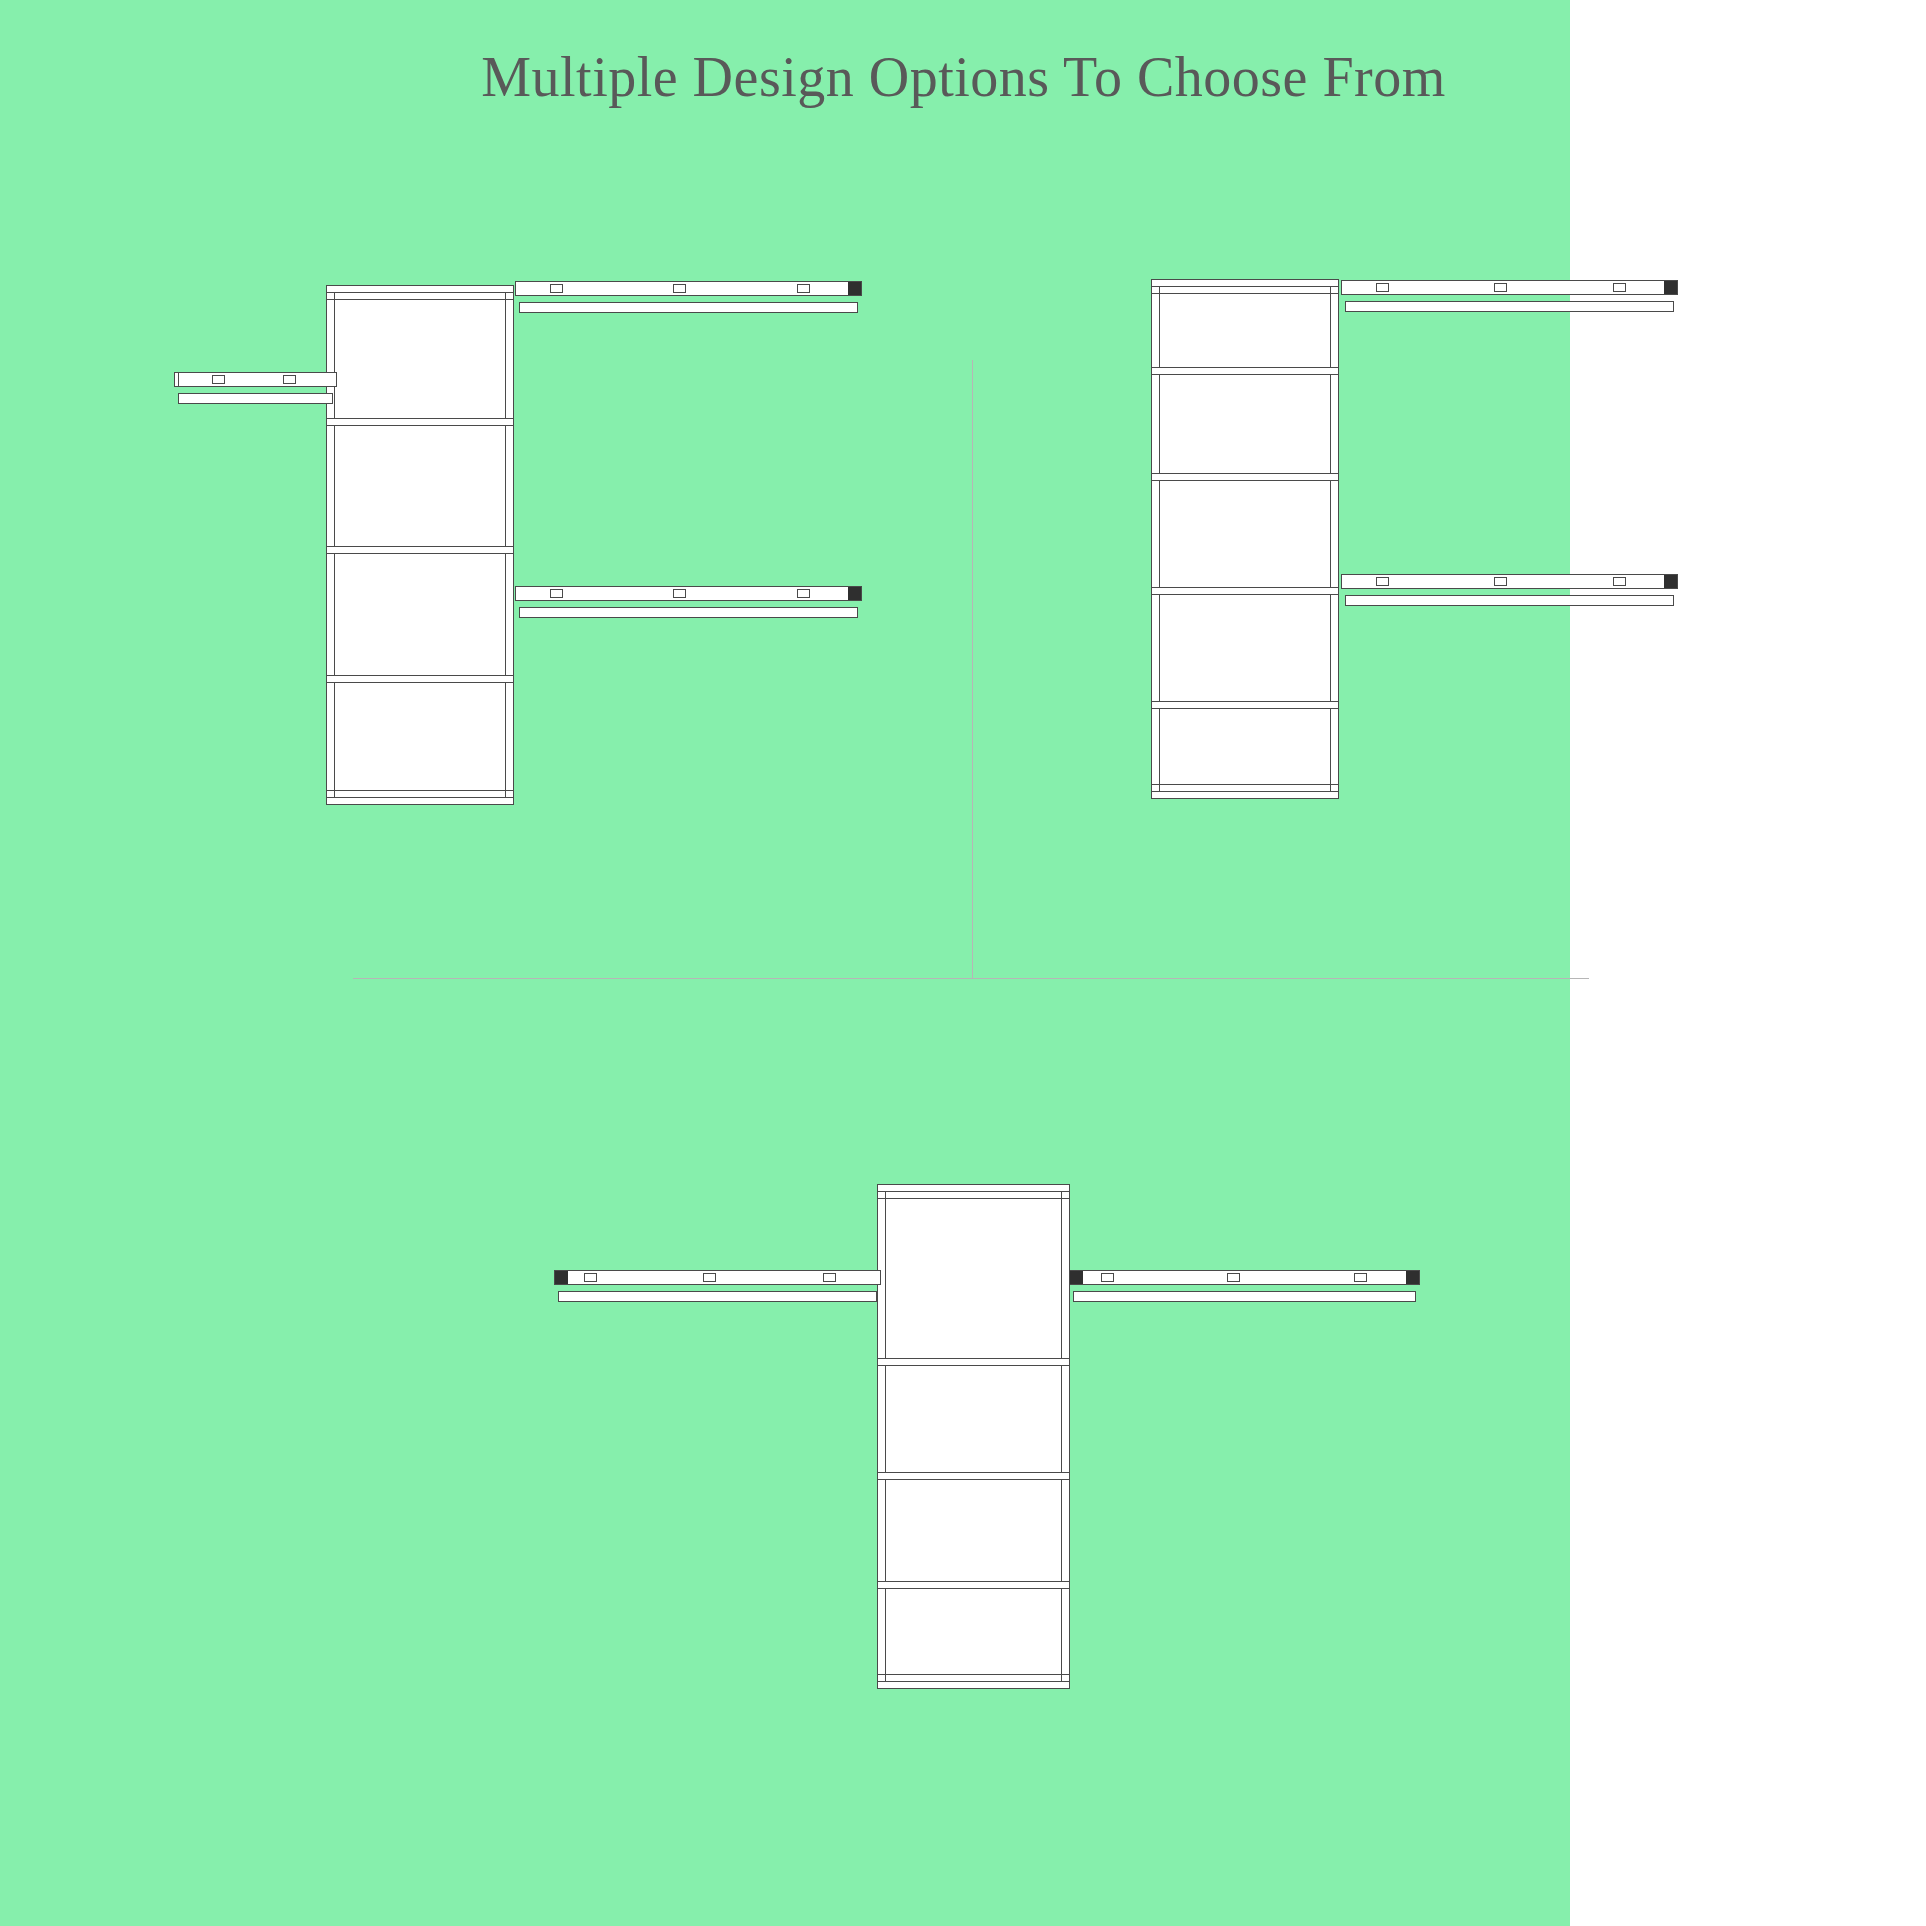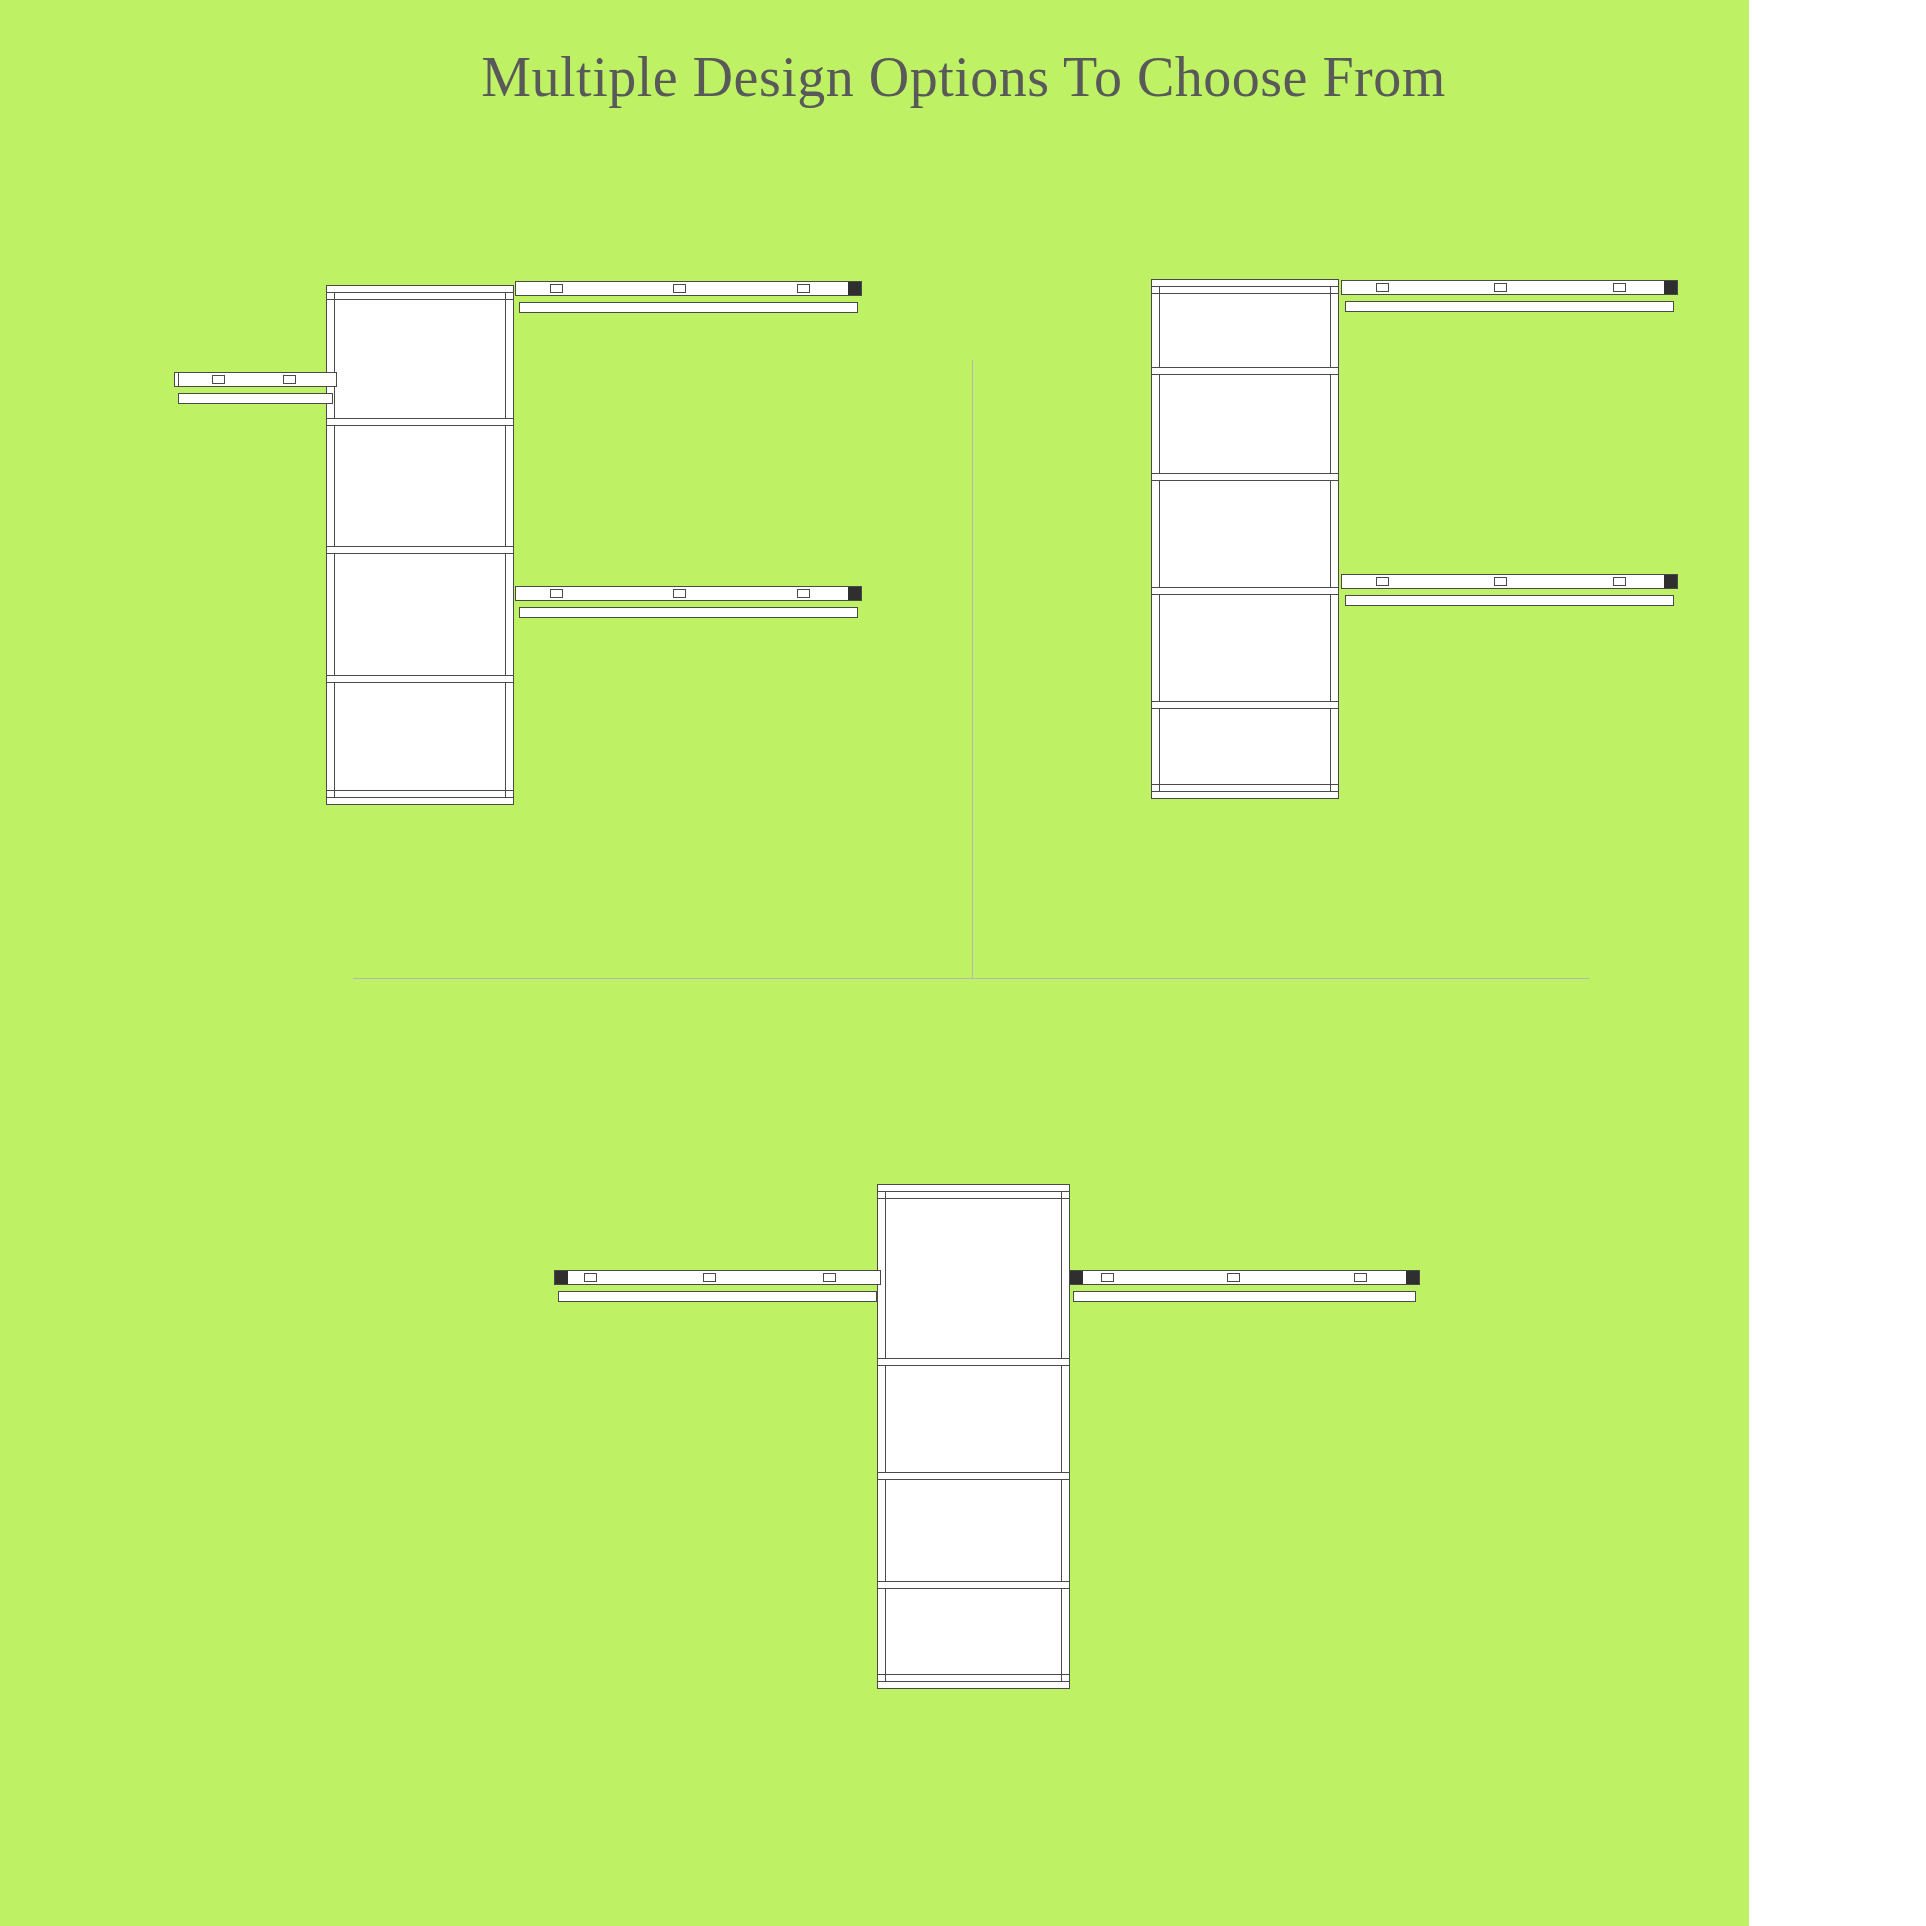--- a/index.html
+++ b/index.html
@@ -10,23 +10,23 @@
   body {
     width: 1927px;
     height: 1927px;
     position: relative;
     font-family: "Liberation Serif", serif;
     overflow: hidden;
   }
   #page {
     position: absolute;
     left: 0; top: 0;
-    width: 1749px;
+    width: 1570px;
     height: 1927px;
-    background: #bef264;
+    background: #86efac;
   }
   #title {
     position: absolute;
     left: 0;
     top: 45px;
     width: 1927px;
     text-align: center;
     font-family: "Liberation Serif", serif;
     font-size: 56px;
     font-weight: 400;

